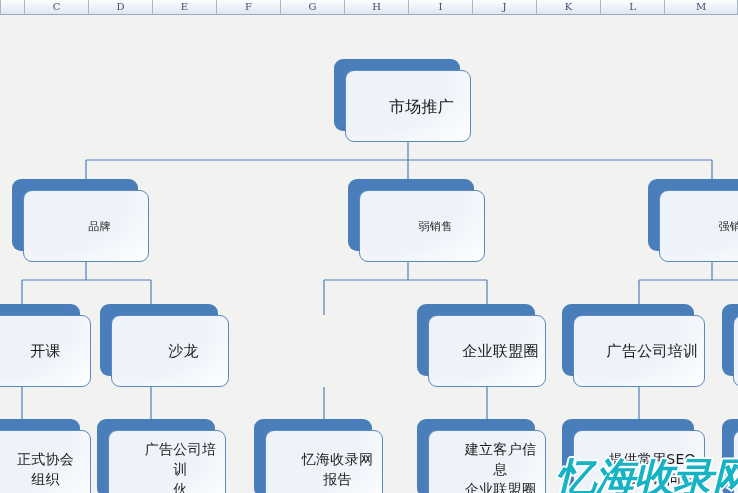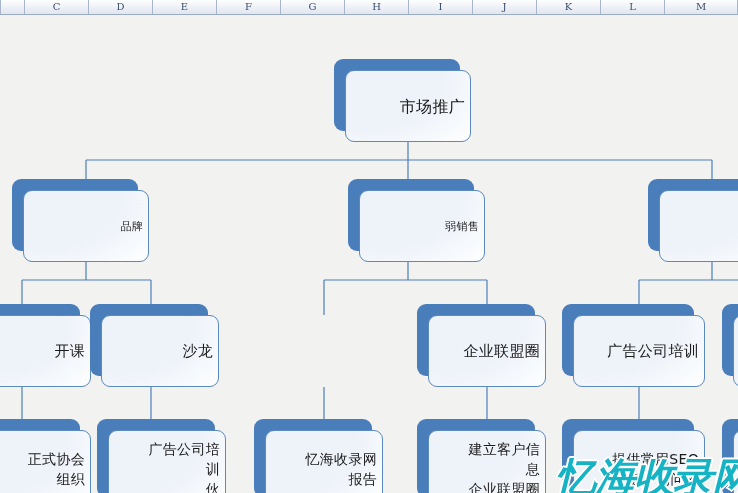--- a/index.html
+++ b/index.html
@@ -86,21 +86,21 @@
       radial-gradient(115% 130% at 18% 14%, #eef2f9 0%, #eef2f9 52%, #f7fafd 78%, #ffffff 100%);
     box-sizing: border-box;
     display: flex;
     align-items: center;
     justify-content: center;
     overflow: hidden;
   }
   .node .label {
     display: block;
     width: 100%;
-    text-align: right;
+    text-align: center;
     color: #1b1b1b;
     font-size: 15px;
     line-height: 21px;
     letter-spacing: 0.3px;
     padding: 0 5px;
     box-sizing: border-box;
     white-space: pre-line;
     margin-left: 27px;
   }
   .node.lvl1 .label { font-size: 16px; }
@@ -212,21 +212,21 @@
     </div>
   </div>
 
   <div class="node lvl3" style="left:-38px; top:289px; width:118px; height:72px;">
     <div class="shadow"></div>
     <div class="face">
       <span class="label">开课</span>
     </div>
   </div>
 
-  <div class="node lvl3" style="left:90px; top:289px; width:118px; height:72px;">
+  <div class="node lvl3" style="left:100px; top:289px; width:118px; height:72px;">
     <div class="shadow"></div>
     <div class="face">
       <span class="label">沙龙</span>
     </div>
   </div>
 
 
   <div class="node lvl3" style="left:562px; top:289px; width:132px; height:72px;">
     <div class="shadow"></div>
     <div class="face">

